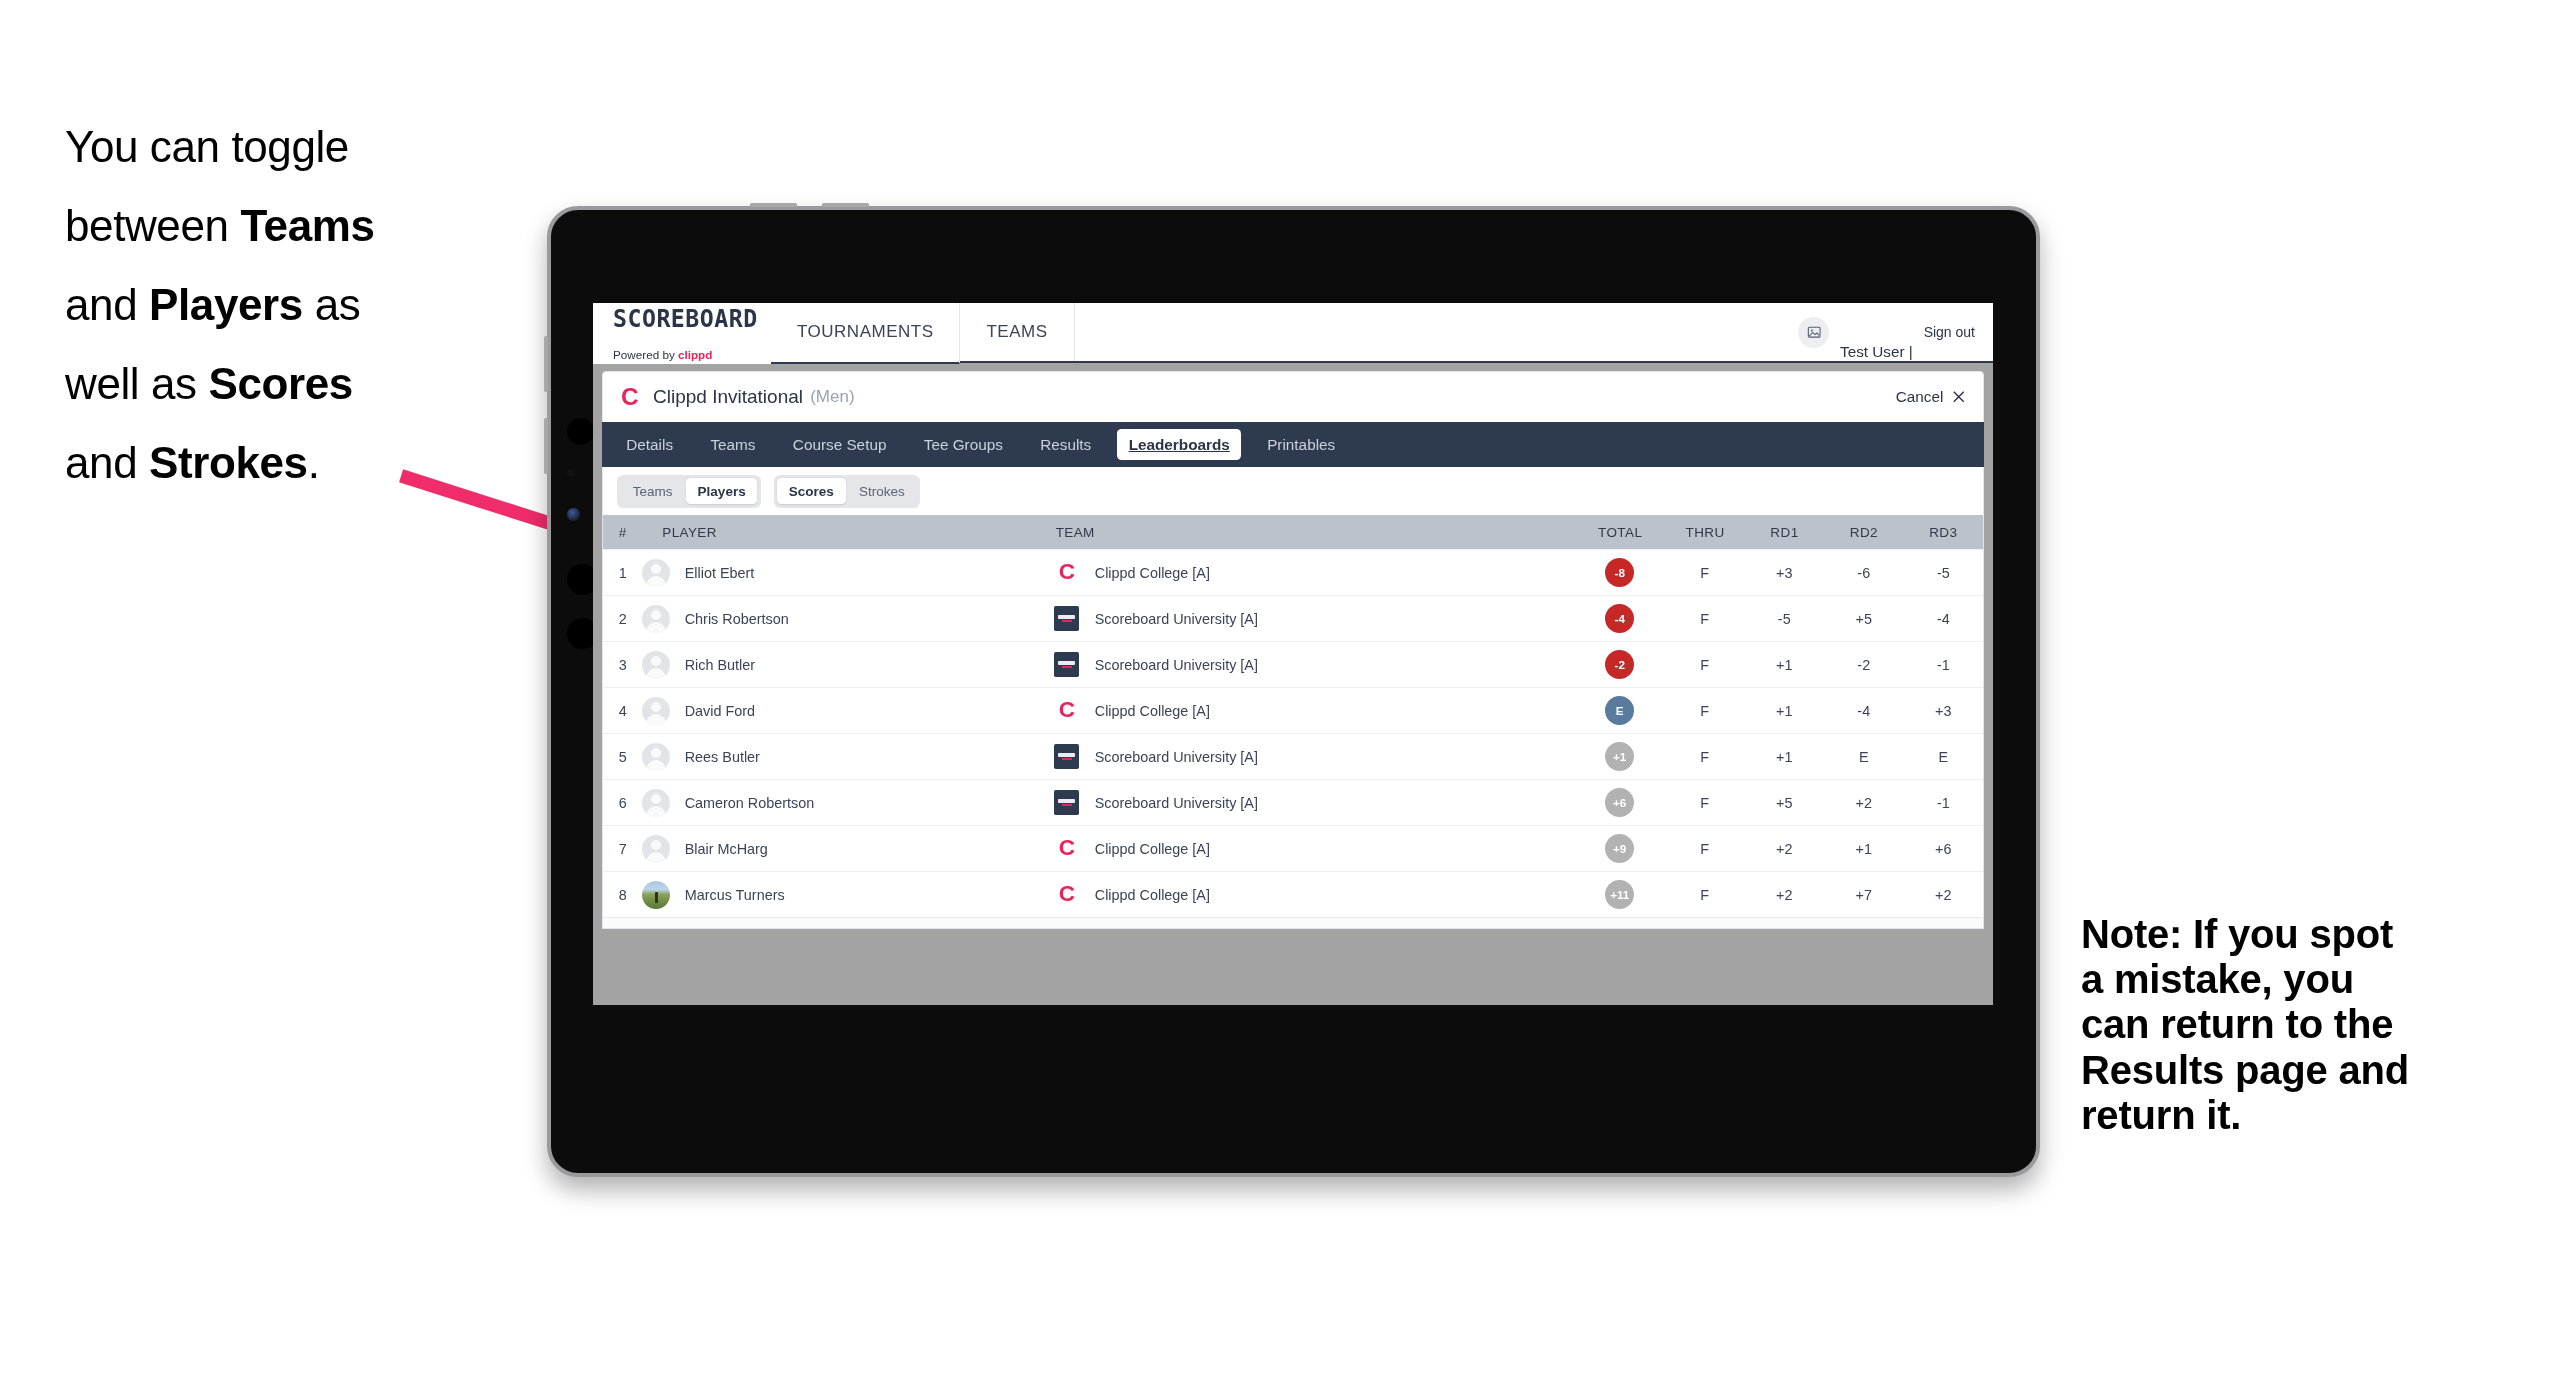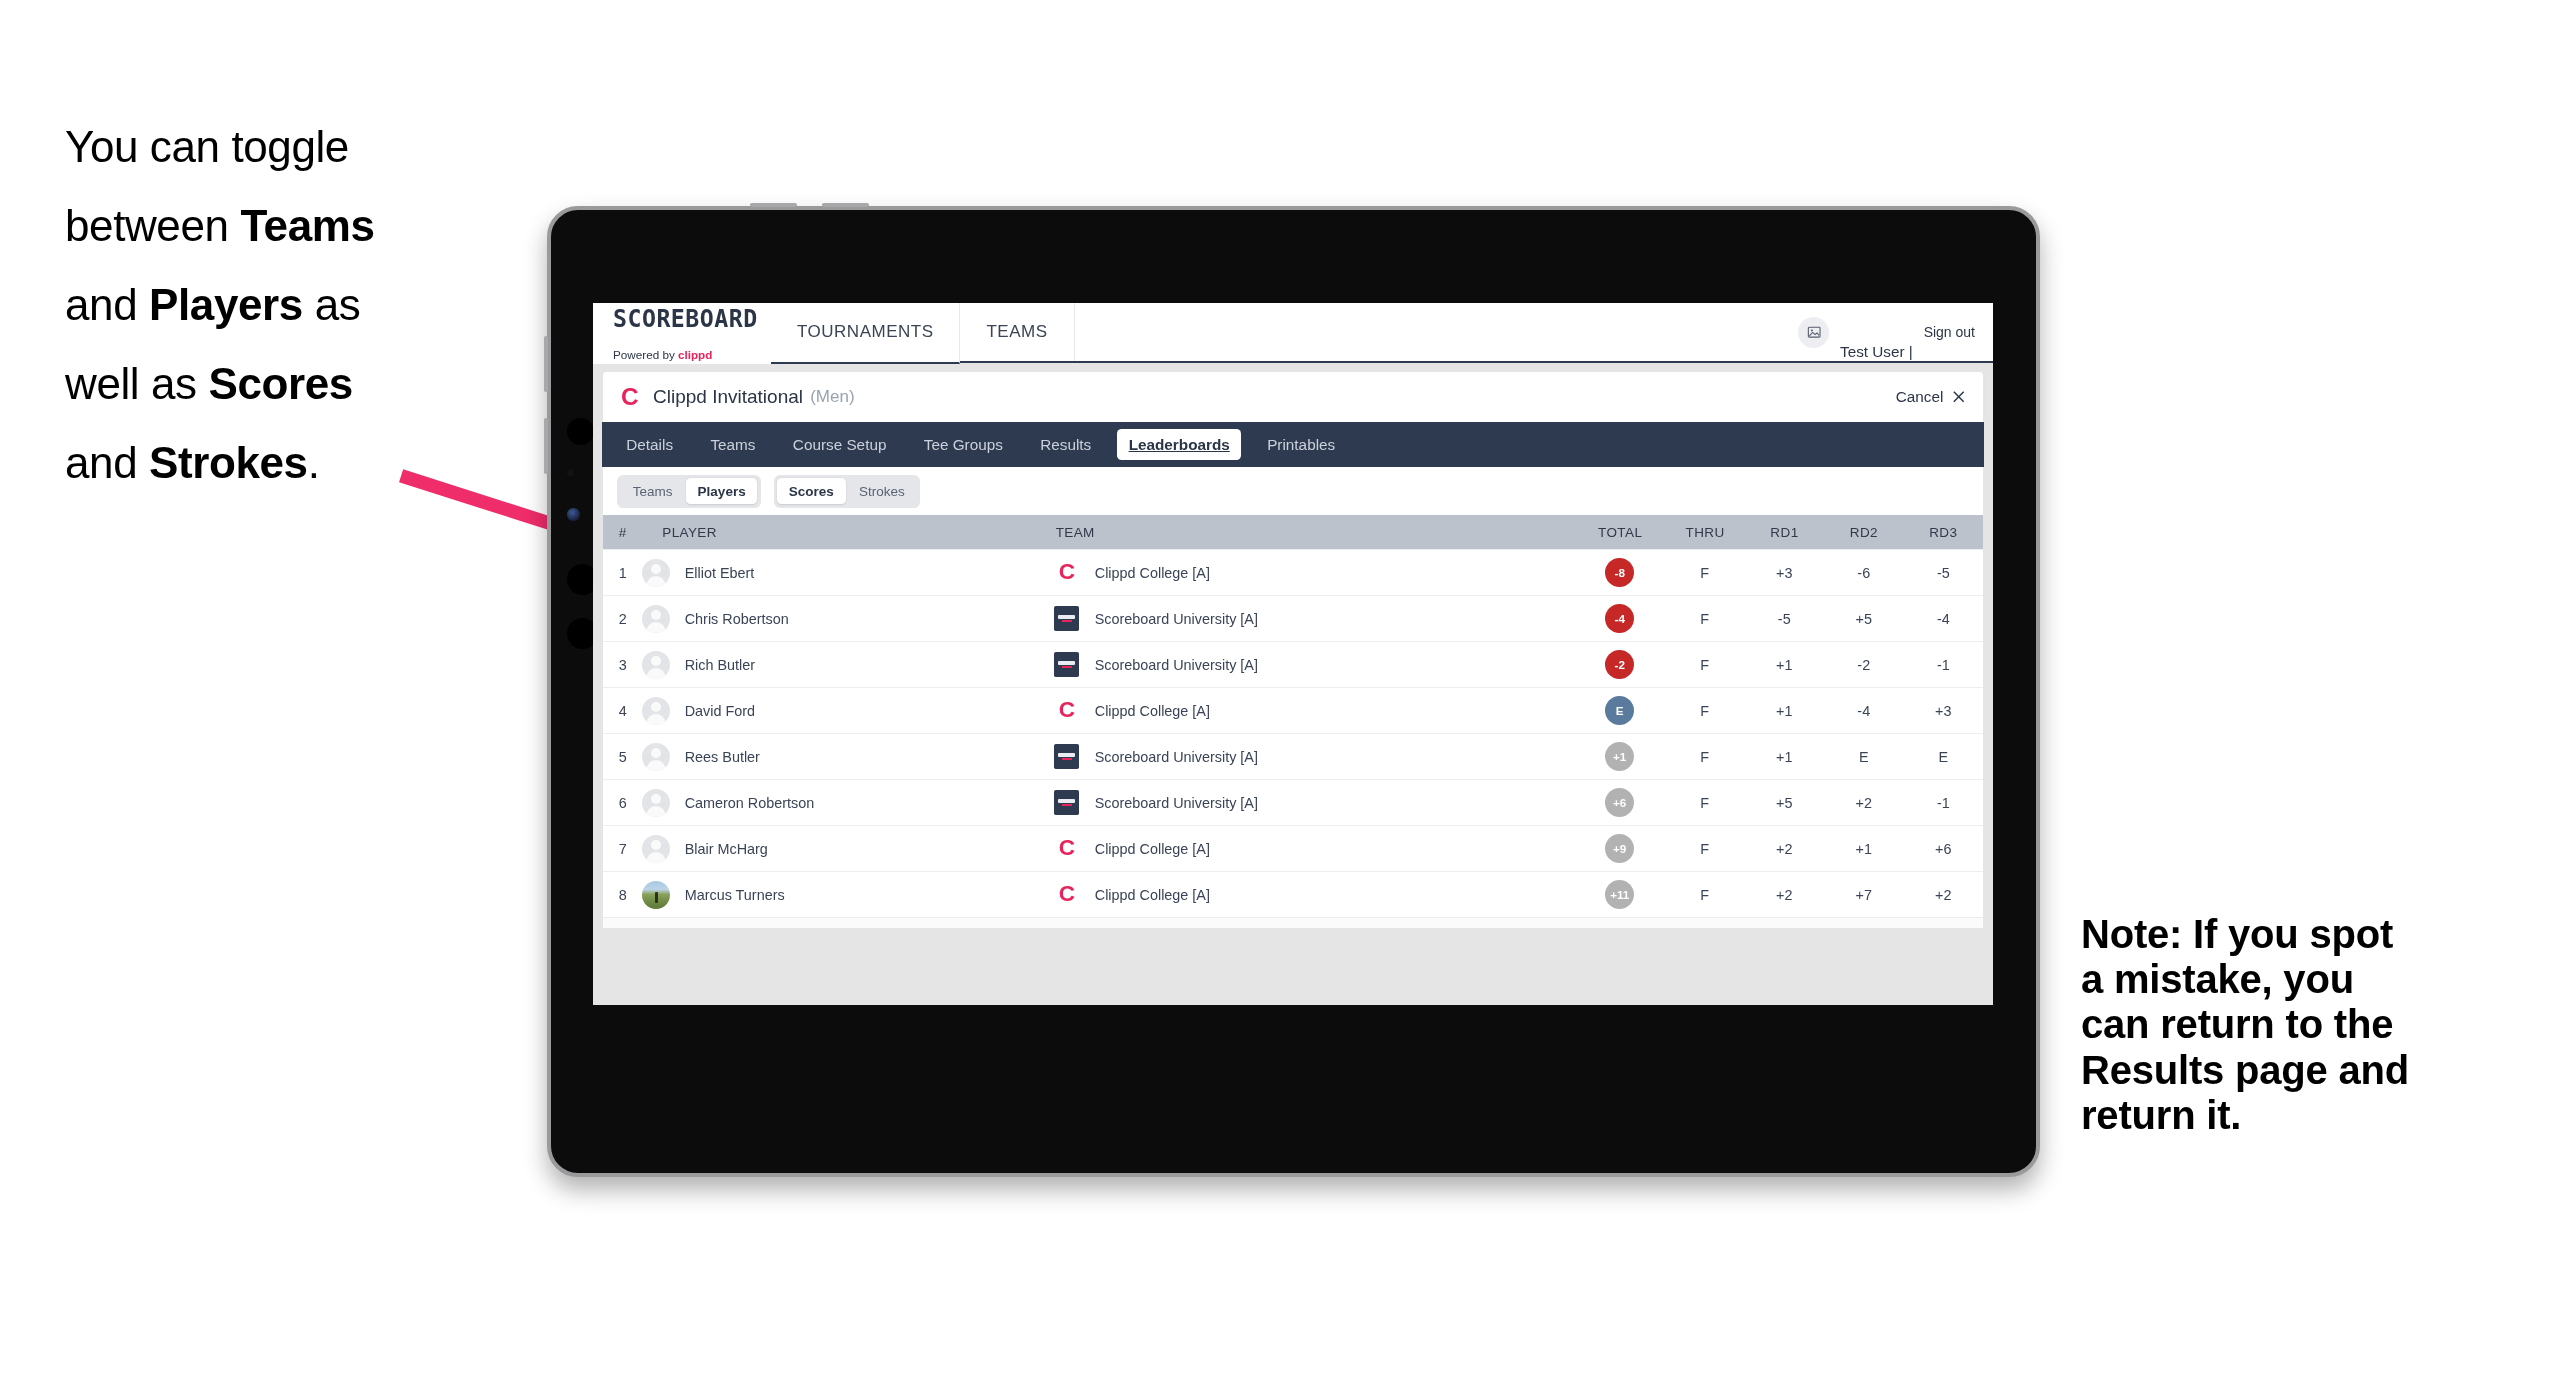--- a/index.html
+++ b/index.html
@@ -49,21 +49,21 @@
   .cam.b { top: 259px; width: 7.2px; height: 7.2px; background:#131313; }
   .cam.c { top: 298px; width: 12.6px; height: 12.6px;
     background: radial-gradient(circle at 40% 35%, #3c5a96 0%, #18213a 70%, #0a0d18 100%); }
   .cam.d { top: 354px; width: 31px; height: 31px; }
   .cam.e { top: 408px; width: 31px; height: 31px; }
 
   
   .screen {
     position: absolute; left: 42px; top: 93px;
     width: 1400px; height: 702px;
-    background: #e5e5e5; overflow: hidden;
+    background: #a3a3a3; overflow: hidden;
   }
 
   
   .topbar { height: 60px; display:flex; align-items:stretch; background:#fff;
             border-bottom: 2.7px solid #2e3a4f; position: relative; }
   .brand { width: 178px; display:flex; flex-direction:column; justify-content:center;
            padding-left: 20px; background:#fff; position:relative; z-index:2;
            border-bottom: 2.7px solid #fff; margin-bottom:-2.7px; }
   .brand-main { font-size: 25px; font-weight: 800; color:#2b3547; letter-spacing: 0.5px;
                 font-family: "DejaVu Sans Mono", monospace; transform: scaleX(0.93);

